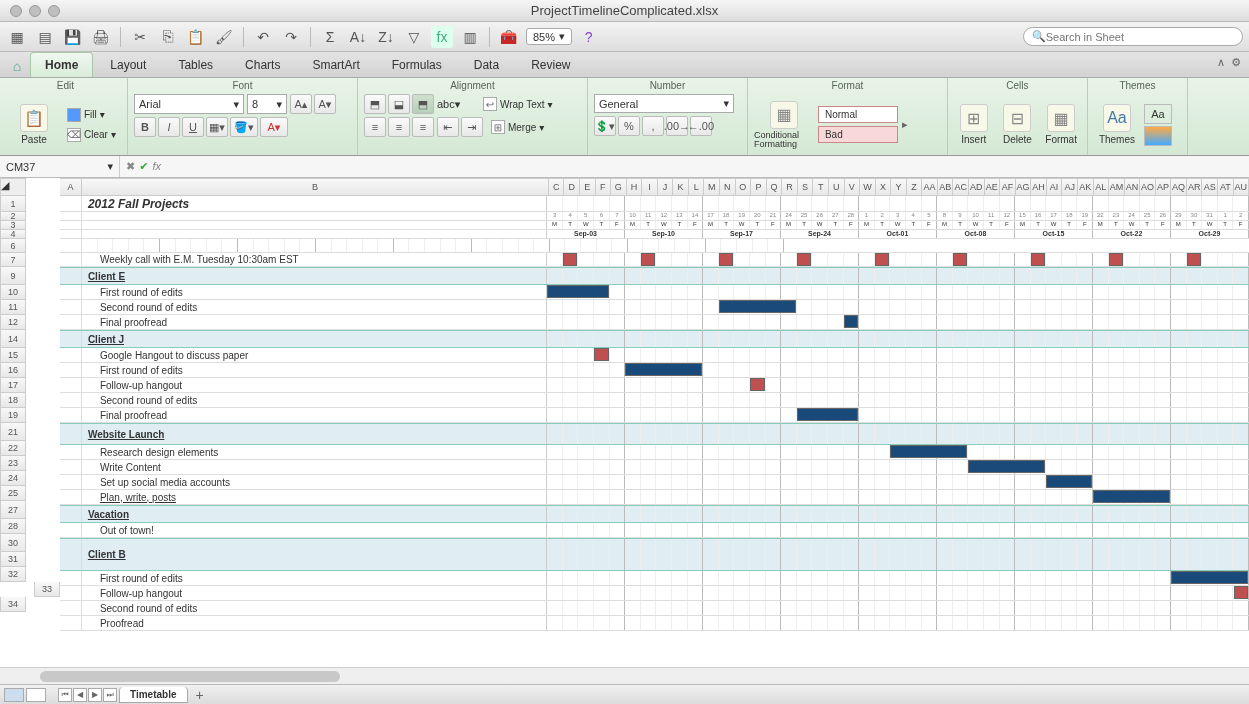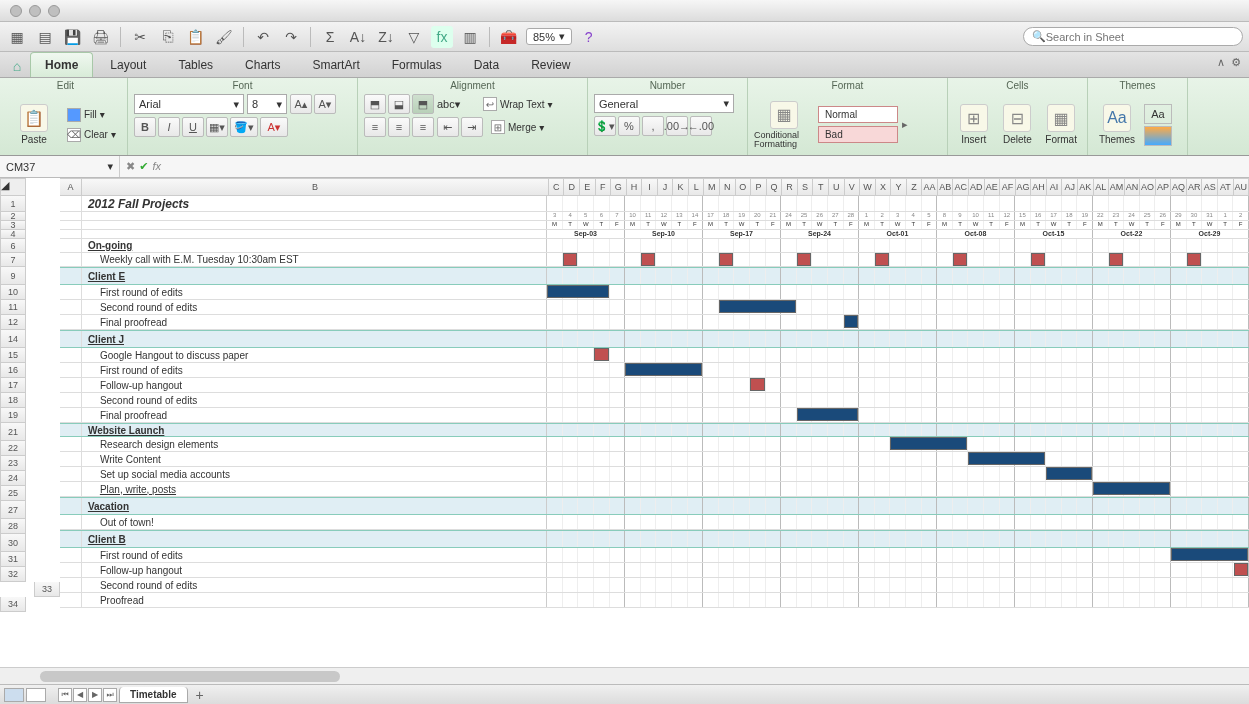--- a/index.html
+++ b/index.html
@@ -84,20 +84,21 @@
 </style>
 </head>
 <body>
 
 <div class="titlebar">
   <div class="traffic">
     <span></span>
     <span></span>
     <span></span>
   </div>
+  <div class="title">ProjectTimelineComplicated.xlsx</div>
 </div>
 
 <div class="toolbar1">
   <div class="tbtn">▦</div>
   <div class="tbtn">▤</div>
   <div class="tbtn">💾</div>
   <div class="tbtn">🖨</div>
   <div class="sep"></div>
   <div class="tbtn">✂</div>
   <div class="tbtn">⎘</div>
@@ -550,21 +551,20 @@
             <div style="width:78px;font-size:7px;font-weight:bold;text-align:center;border-right:1px solid #bbb;">Sep-24</div>
             <div style="width:78px;font-size:7px;font-weight:bold;text-align:center;border-right:1px solid #bbb;">Oct-01</div>
             <div style="width:78px;font-size:7px;font-weight:bold;text-align:center;border-right:1px solid #bbb;">Oct-08</div>
             <div style="width:78px;font-size:7px;font-weight:bold;text-align:center;border-right:1px solid #bbb;">Oct-15</div>
             <div style="width:78px;font-size:7px;font-weight:bold;text-align:center;border-right:1px solid #bbb;">Oct-22</div>
             <div style="width:78px;font-size:7px;font-weight:bold;text-align:center;border-right:1px solid #bbb;">Oct-29</div>
           </div>
         </div>
         <div class="row" style="height: 14px;">
           <div class="cellA"></div>
-          <div class="cellB section">On-going</div>
           <div class="ganttarea" style="position:relative;">
             <div style="width:15.6px;border-right:1px solid #eee;"></div>
             <div style="width:15.6px;border-right:1px solid #eee;"></div>
             <div style="width:15.6px;border-right:1px solid #eee;"></div>
             <div style="width:15.6px;border-right:1px solid #eee;"></div>
             <div style="width:15.6px;border-right:1px solid #bbb;"></div>
             <div style="width:15.6px;border-right:1px solid #eee;"></div>
             <div style="width:15.6px;border-right:1px solid #eee;"></div>
             <div style="width:15.6px;border-right:1px solid #eee;"></div>
             <div style="width:15.6px;border-right:1px solid #eee;"></div>
@@ -1176,21 +1176,21 @@
             <div style="width:15.6px;border-right:1px solid #eee;"></div>
             <div style="width:15.6px;border-right:1px solid #bbb;"></div>
             <div style="width:15.6px;border-right:1px solid #eee;"></div>
             <div style="width:15.6px;border-right:1px solid #eee;"></div>
             <div style="width:15.6px;border-right:1px solid #eee;"></div>
             <div style="width:15.6px;border-right:1px solid #eee;"></div>
             <div style="width:15.6px;border-right:1px solid #bbb;"></div>
             <div class="gantt-cell blue" style="left:249.6px;width:61.4px;top:0;"></div>
           </div>
         </div>
-        <div class="row header" style="height: 14px;">
+        <div class="row header" style="height: 22px;">
           <div class="cellA"></div>
           <div class="cellB section">Website Launch</div>
           <div class="ganttarea" style="position:relative;">
             <div style="width:15.6px;border-right:1px solid #eee;"></div>
             <div style="width:15.6px;border-right:1px solid #eee;"></div>
             <div style="width:15.6px;border-right:1px solid #eee;"></div>
             <div style="width:15.6px;border-right:1px solid #eee;"></div>
             <div style="width:15.6px;border-right:1px solid #bbb;"></div>
             <div style="width:15.6px;border-right:1px solid #eee;"></div>
             <div style="width:15.6px;border-right:1px solid #eee;"></div>
@@ -1537,21 +1537,21 @@
             <div style="width:15.6px;border-right:1px solid #eee;"></div>
             <div style="width:15.6px;border-right:1px solid #eee;"></div>
             <div style="width:15.6px;border-right:1px solid #bbb;"></div>
             <div style="width:15.6px;border-right:1px solid #eee;"></div>
             <div style="width:15.6px;border-right:1px solid #eee;"></div>
             <div style="width:15.6px;border-right:1px solid #eee;"></div>
             <div style="width:15.6px;border-right:1px solid #eee;"></div>
             <div style="width:15.6px;border-right:1px solid #bbb;"></div>
           </div>
         </div>
-        <div class="row header" style="height: 18px;">
+        <div class="row header" style="height: 33px;">
           <div class="cellA"></div>
           <div class="cellB section">Client B</div>
           <div class="ganttarea" style="position:relative;">
             <div style="width:15.6px;border-right:1px solid #eee;"></div>
             <div style="width:15.6px;border-right:1px solid #eee;"></div>
             <div style="width:15.6px;border-right:1px solid #eee;"></div>
             <div style="width:15.6px;border-right:1px solid #eee;"></div>
             <div style="width:15.6px;border-right:1px solid #bbb;"></div>
             <div style="width:15.6px;border-right:1px solid #eee;"></div>
             <div style="width:15.6px;border-right:1px solid #eee;"></div>

